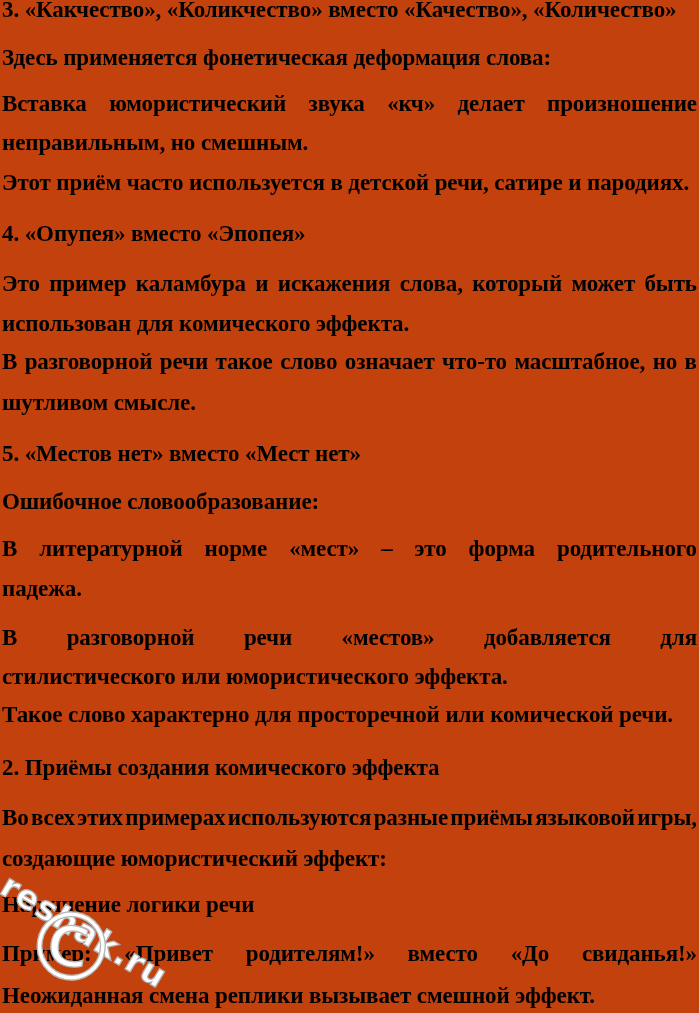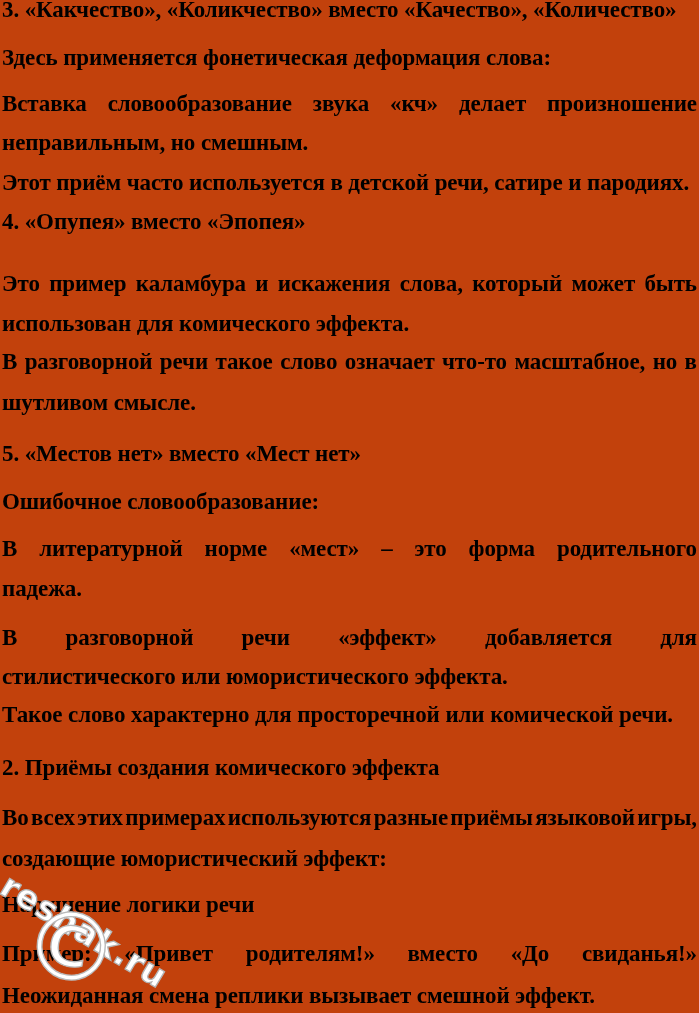--- a/index.html
+++ b/index.html
@@ -64,30 +64,30 @@
 </style>
 </head>
 <body>
 
 <div class="page">
 
   <div class="line b" style="top:-4px">3. «Какчество», «Коликчество» вместо «Качество», «Количество»</div>
   <div class="line" style="top:44px">Здесь применяется фонетическая деформация слова:</div>
   <div class="line s" style="top:90px">
       <span>Вставка</span>
-      <span>словообразование</span>
+      <span>юмористический</span>
       <span>звука</span>
       <span>«кч»</span>
       <span>делает</span>
       <span>произношение</span>
     </div>
   <div class="line" style="top:169px">Этот приём часто используется в детской речи, сатире и пародиях.</div>
   <div class="line" style="top:129px">неправильным, но смешным.</div>
 
-  <div class="line b" style="top:208px">4. «Опупея» вместо «Эпопея»</div>
+  <div class="line b" style="top:220px">4. «Опупея» вместо «Эпопея»</div>
   <div class="line s" style="top:270px">
       <span>Это</span>
       <span>пример</span>
       <span>каламбура</span>
       <span>и</span>
       <span>искажения</span>
       <span>слова,</span>
       <span>который</span>
       <span>может</span>
       <span>быть</span>
@@ -117,21 +117,21 @@
       <span>–</span>
       <span>это</span>
       <span>форма</span>
       <span>родительного</span>
     </div>
   <div class="line" style="top:575px">падежа.</div>
   <div class="line s" style="top:624px">
       <span>В</span>
       <span>разговорной</span>
       <span>речи</span>
-      <span>«эффект»</span>
+      <span>«местов»</span>
       <span>добавляется</span>
       <span>для</span>
     </div>
   <div class="line" style="top:663px">стилистического или юмористического эффекта.</div>
   <div class="line" style="top:701px">Такое слово характерно для просторечной или комической речи.</div>
 
   <div class="line b" style="top:754px">2. Приёмы создания комического эффекта</div>
   <div class="line s" style="top:804px">
       <span>Во</span>
       <span>всех</span>

